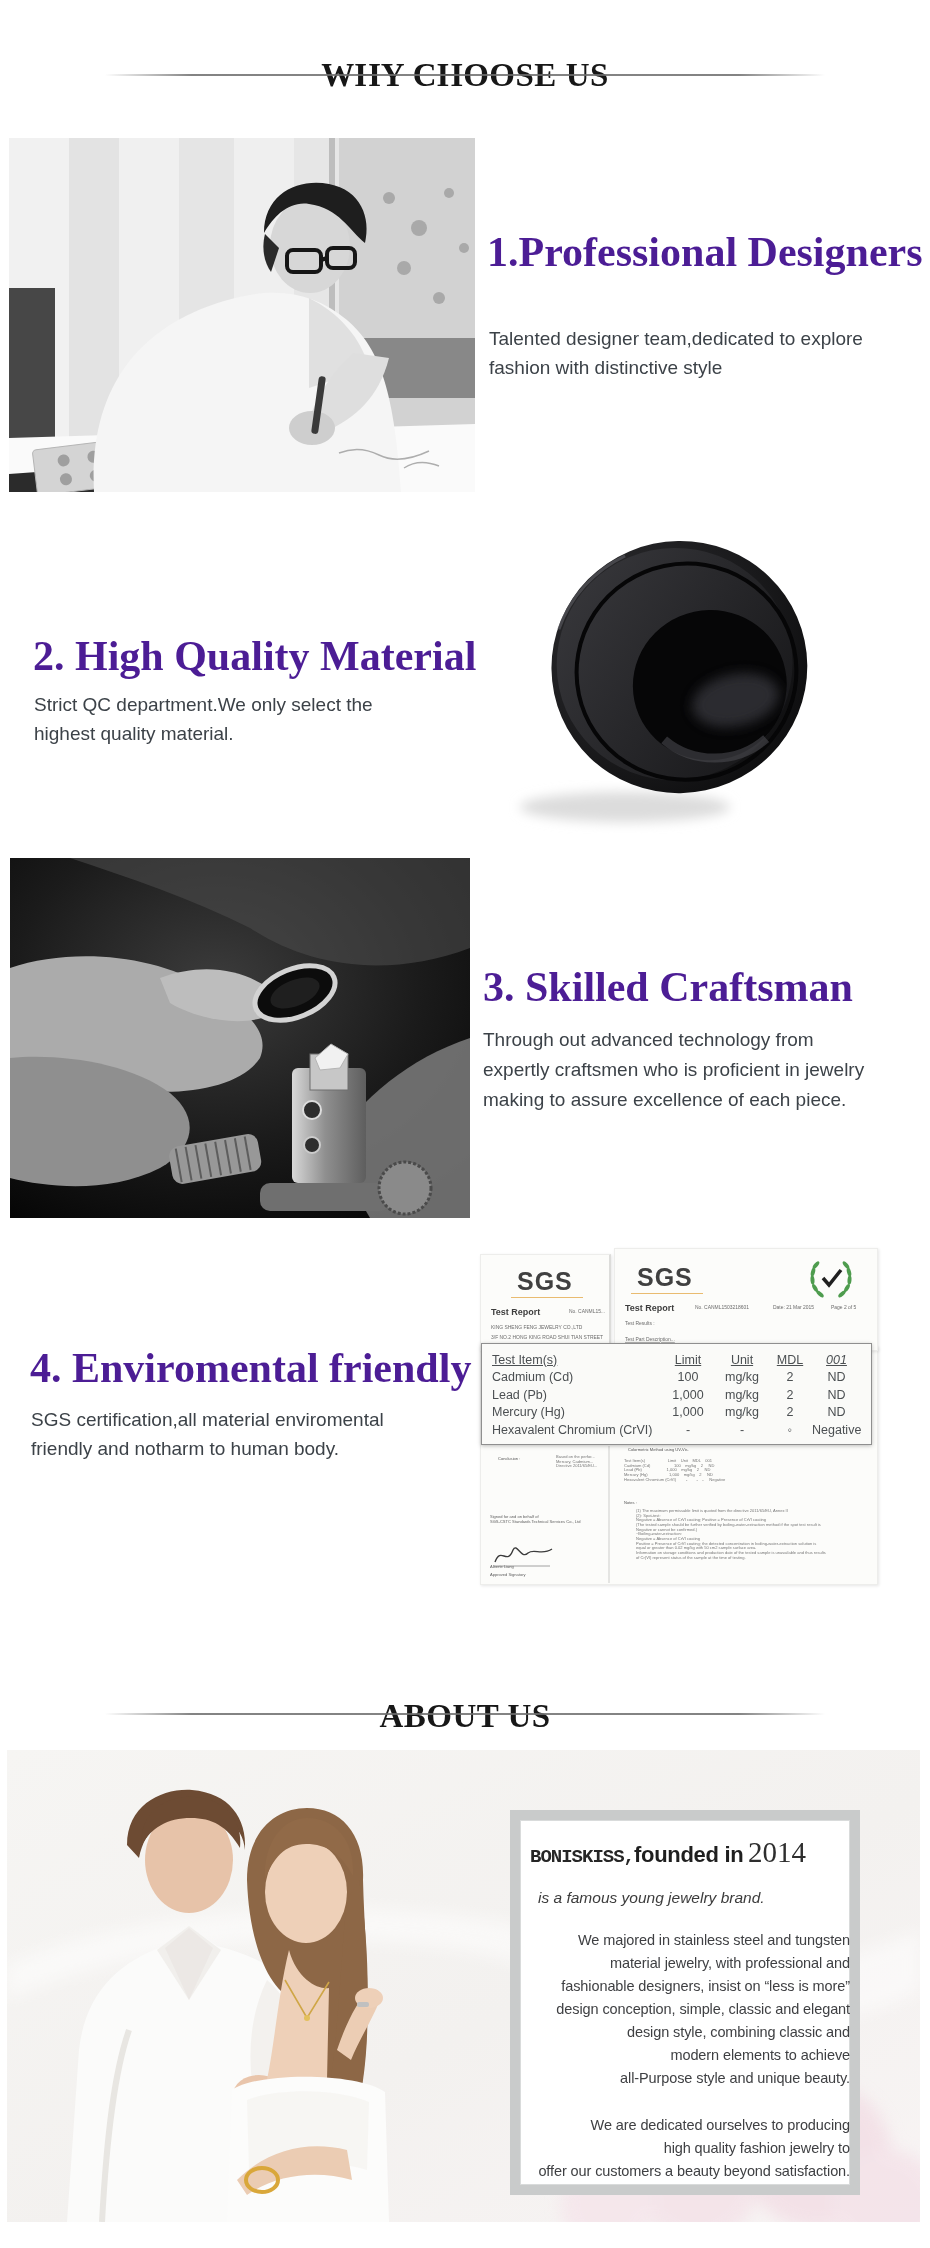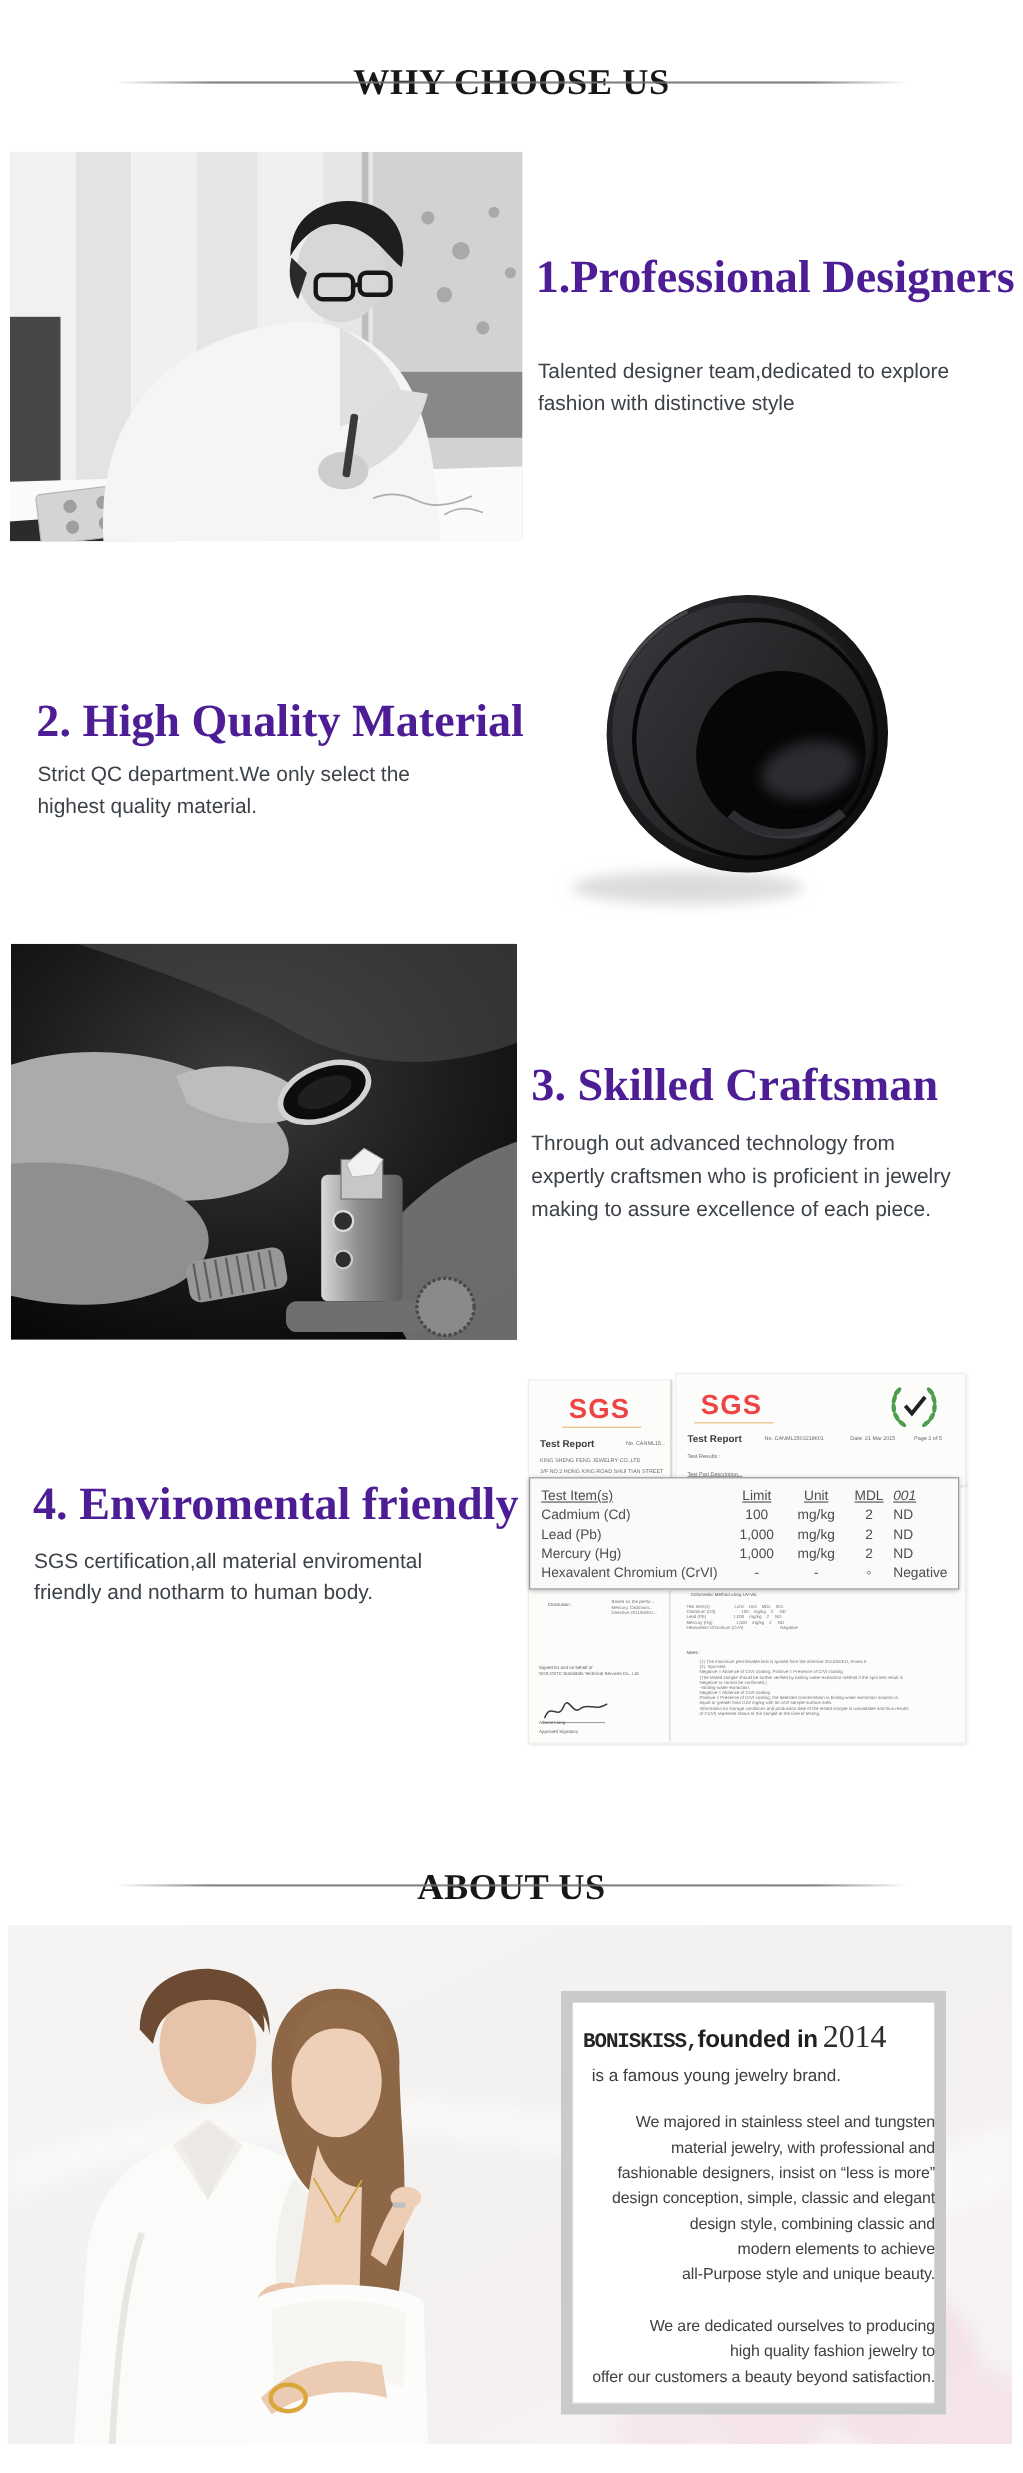--- a/index.html
+++ b/index.html
@@ -37,48 +37,48 @@
   #craftsman-photo{left:10px;top:858px;width:460px;height:360px;}
   #couple-photo{left:7px;top:1750px;width:913px;height:472px;}
 
   
   .cert{position:absolute;left:478px;top:1246px;width:400px;height:337px;font-family:"Liberation Sans",sans-serif;}
   .paper{position:absolute;background:#fcfcfa;border:1px solid #ededeb;box-shadow:1px 1px 3px rgba(0,0,0,.10);}
   .paper-left{left:2px;top:8px;width:128px;height:95px;border-right:2px solid #dcdcda;}
   .paper-right{left:136px;top:2px;width:262px;height:101px;}
   .paper-bottom{left:2px;top:100px;width:396px;height:237px;}
   .seam{position:absolute;left:130px;top:200px;width:2px;height:137px;background:#e5e5e3;}
-  .sgs-logo{position:absolute;font-weight:bold;font-size:25px;color:#ef4444;letter-spacing:1px;}
+  .sgs-logo{position:absolute;font-weight:bold;font-size:25px;color:#404040;letter-spacing:1px;}
   .sgs-logo::after{content:"";position:absolute;left:-6px;bottom:-2px;width:72px;height:1.5px;background:#e3aa4e;opacity:.8;}
   #sgs-logo-left{left:36px;top:12px;}
   #sgs-logo-right{left:22px;top:14px;}
   .tr-label{position:absolute;font-weight:bold;font-size:9px;color:#3e3e3e;}
   .tiny{position:absolute;font-size:9px;line-height:11px;color:#6b6b6b;white-space:pre;
         transform:scale(.55);transform-origin:0 0;}
   .tiny2{position:absolute;font-size:9px;line-height:10.5px;color:#777;white-space:pre;
         transform:scale(.45);transform-origin:0 0;}
   .ot{position:absolute;left:3px;top:97px;width:391px;height:102px;background:#faFaf8;
       border:1.5px solid #8f8f8f;box-shadow:0 1px 4px rgba(0,0,0,.25);box-sizing:border-box;padding-top:7px;}
   .ot-row{display:grid;grid-template-columns:168px 56px 52px 44px 1fr;padding:0 10px;height:17.5px;
       align-items:center;font-size:12.5px;color:#4b4f52;}
   .ot-row span:nth-child(2),.ot-row span:nth-child(3),.ot-row span:nth-child(4){text-align:center;}
-  .ot-row span:nth-child(5){text-align:left;}
+  .ot-row span:nth-child(5){text-align:center;}
   .ot-head span{text-decoration:underline;}
   .ot-head span:nth-child(5){font-style:italic;}
   .wreath{position:absolute;left:328px;top:8px;}
   .sig{position:absolute;left:14px;top:296px;}
 
   
   .about-box{position:absolute;left:503px;top:60px;width:330px;height:365px;
      border:10px solid #C9CBCB;background:#fff;box-shadow:0 0 0 1px #d9dbdb inset;}
   .brand-line{margin:16px 0 0 10px;white-space:nowrap;}
   .brand-name{font-family:"Liberation Mono",monospace;font-weight:bold;font-size:19px;letter-spacing:-1px;color:#262626;}
   .founded{font-weight:bold;font-size:22px;color:#1f1f1f;letter-spacing:-.3px;}
   .year{font-family:"Liberation Serif","DejaVu Serif",serif;font-size:29px;color:#2e2e2e;}
-  .tagline{font-size:15.5px;color:#3c3c3c;margin:10px 0 0 18px;}
+  .tagline{font-size:15.5px;color:#3c3c3c;margin:20px 0 0 18px;font-style:italic;}
   .about-para{font-size:14.5px;line-height:23px;color:#3f4043;white-space:pre;margin:22px 0 0 14px;letter-spacing:-.1px;text-align:right;}
   .about-para.p2{margin-top:24px;}
 </style>
 </head>
 <body>
 
 <div class="page">
 
   <h2 class="sec-title" id="why-title">WHY CHOOSE US</h2>
   <div class="divider" id="why-divider"></div>

